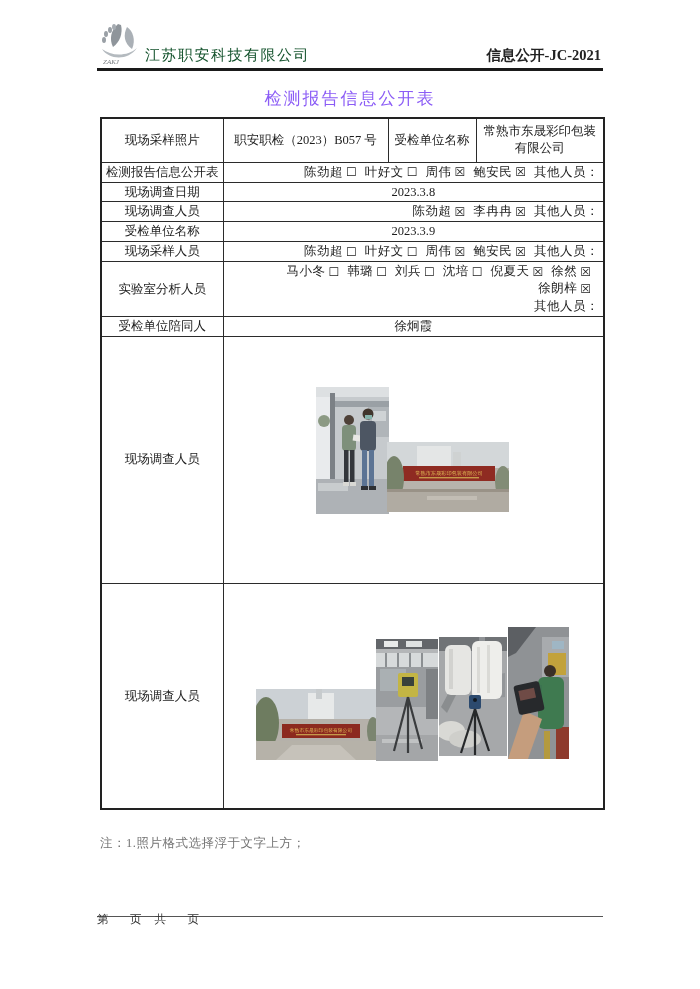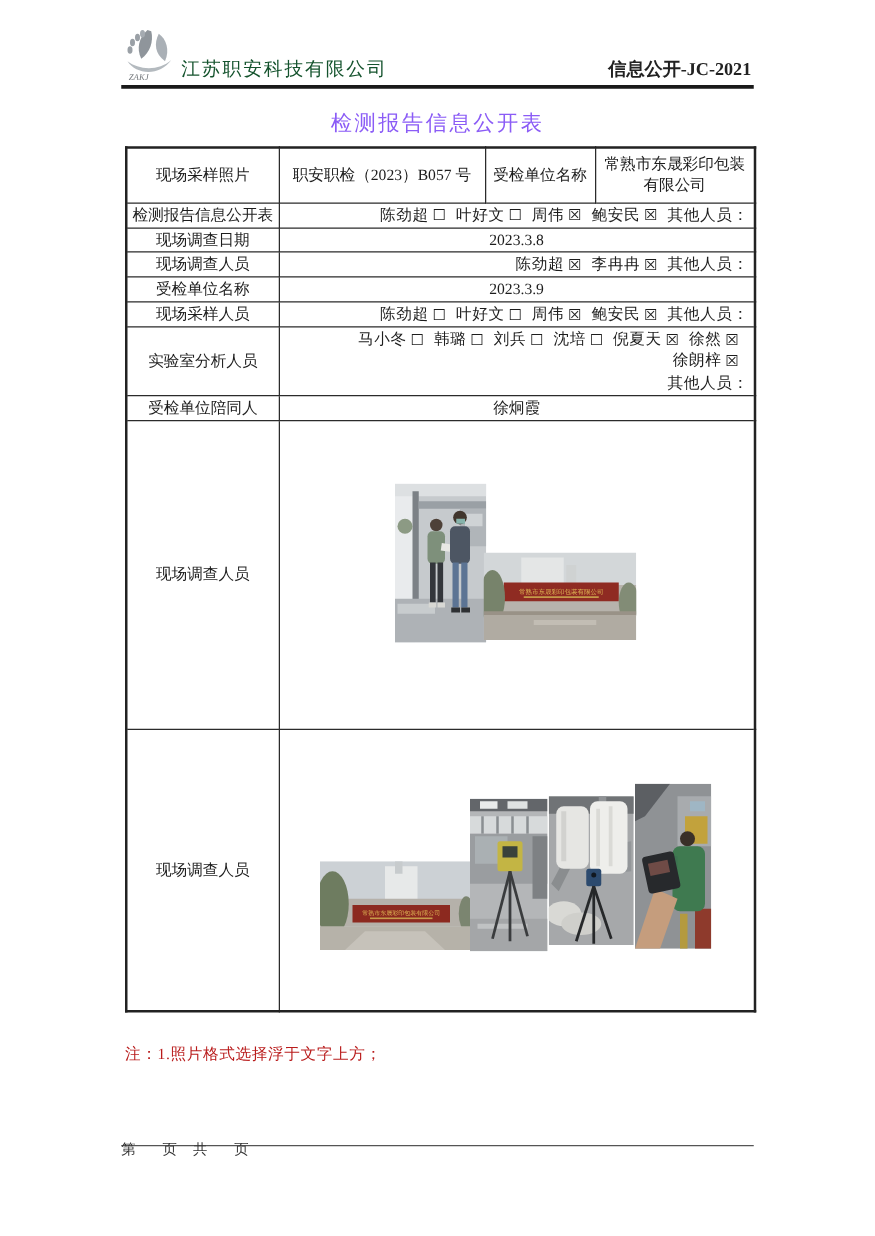--- a/index.html
+++ b/index.html
@@ -24,21 +24,21 @@
   .chk-item{margin-right:8px;white-space:nowrap;}
   .chk-name{letter-spacing:0.5px;}
   .chk-box{margin-left:3px;font-size:12px;position:relative;top:0.5px;}
   .chk-other{letter-spacing:0.5px;}
   .lab-other{margin-top:1px;letter-spacing:0.5px;}
   .photo-wrap{position:absolute;left:0;top:0;right:0;bottom:0;}
   .photo-cell{position:relative;}
   .photo{position:absolute;}
   .photo svg{display:block;}
   
-  .note{position:absolute;left:100px;top:835px;font-size:12.5px;letter-spacing:0.5px;color:#b91c1c;}
+  .note{position:absolute;left:100px;top:835px;font-size:12.5px;letter-spacing:0.5px;color:#737373;}
   .footer-rule{position:absolute;left:97px;top:916px;width:506px;height:1px;background:#555;}
   .footer{position:absolute;left:97px;top:912px;width:506px;
           font-size:11.5px;letter-spacing:5px;color:#333;}
 </style>
 </head>
 <body>
 
 <div class="page">
 
   <div class="hdr">

